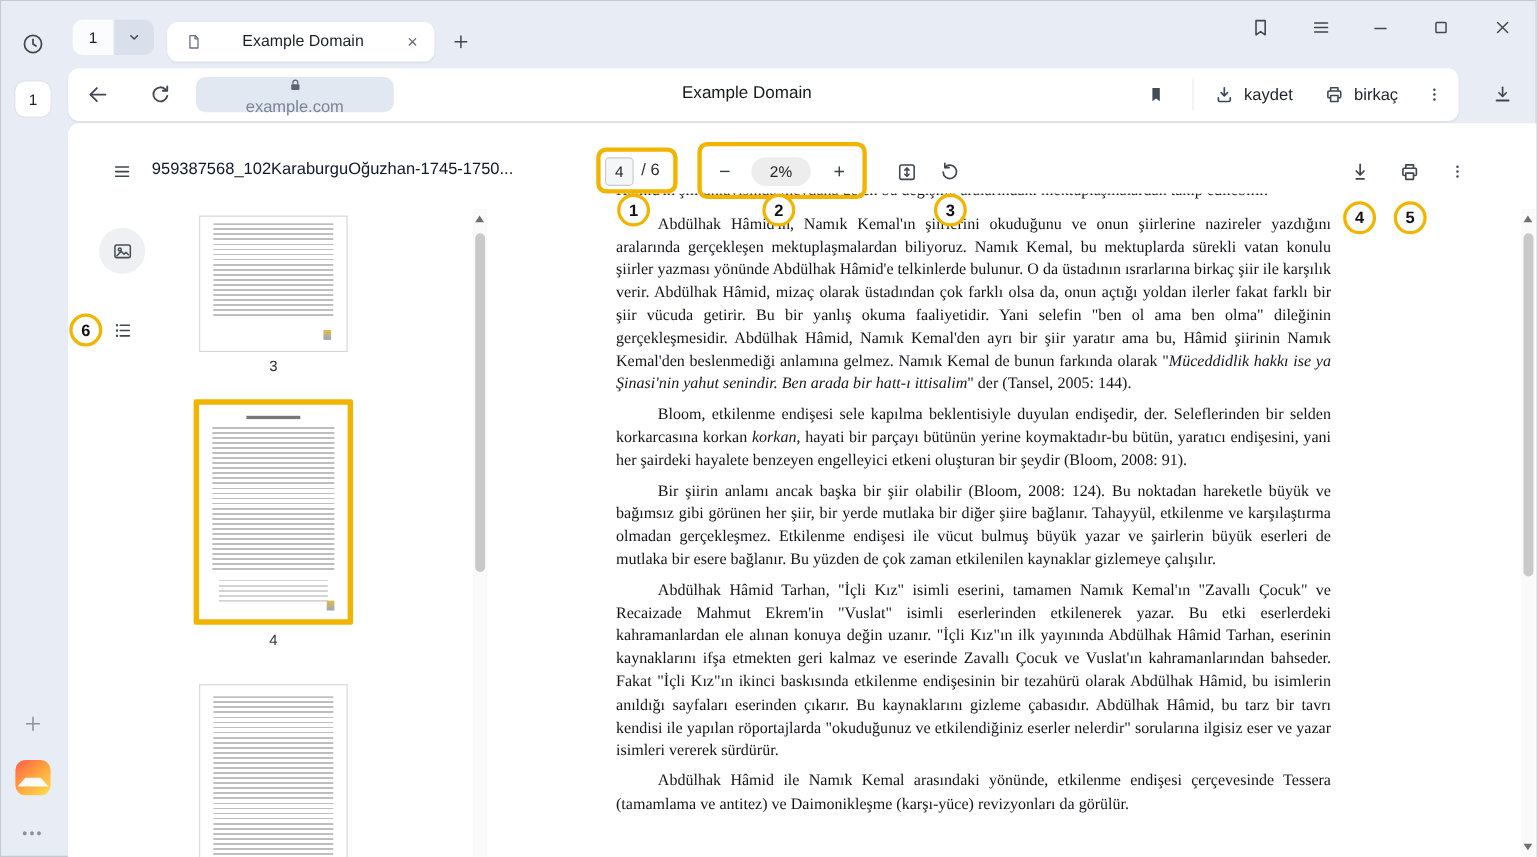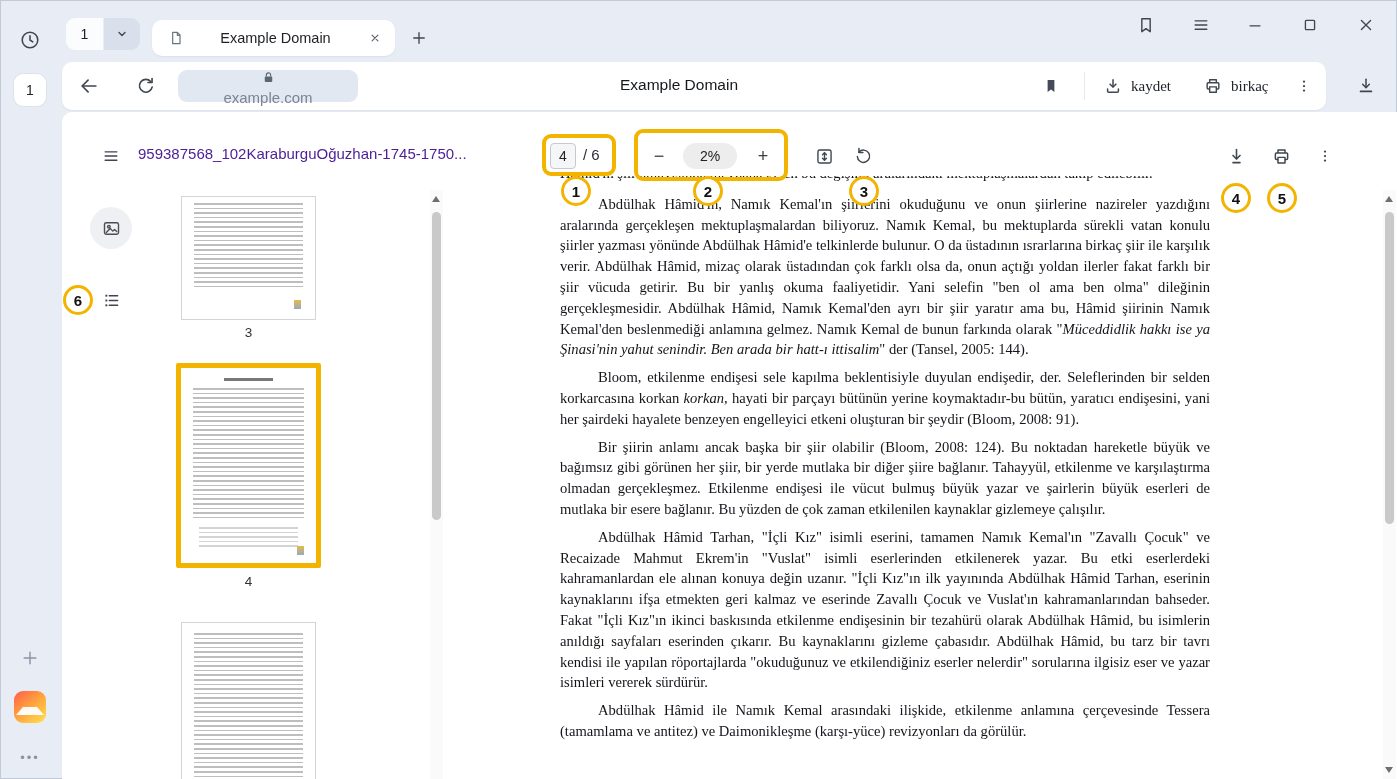--- a/index.html
+++ b/index.html
@@ -22,26 +22,26 @@
   .active-tab { position:absolute; left:152px; top:20px; width:243px; height:36px; background:#ffffff; border-radius:10px; display:flex; align-items:center; padding:0 10px 0 14px; box-shadow:0 1px 2px rgba(0,0,0,.06); }
   .active-tab .title { flex:1; text-align:center; font-size:14.5px; color:#1c1f24; white-space:nowrap; overflow:hidden; }
   .iconbtn { cursor:default; }
 
   
   .toolbar-panel { position:absolute; left:62px; top:62px; width:1264px; height:48px; background:#ffffff; border-radius:10px; box-shadow:0 1px 2px rgba(0,0,0,.05); }
   .url-pill { position:absolute; left:116px; top:8px; width:180px; height:32px; background:#e2e8f1; border-radius:9px; display:flex; align-items:center; gap:4px; padding:0 10px;flex-direction:column; }
   .url-text { font-size:15px; color:#7b8494; }
   .tb-title { position:absolute; left:517px; top:14px; width:200px; text-align:center; font-size:15.5px; color:#15181d; white-space:nowrap; }
   .tb-divider { position:absolute; left:1022px; top:10px; width:1px; height:28px; background:#e6eaf0; }
-  .tb-btn { position:absolute; top:8px; height:32px; display:flex; align-items:center; gap:7px; padding:0 4px; border-radius:8px;font-family:Liberation Serif, serif; }
+  .tb-btn { position:absolute; top:8px; height:32px; display:flex; align-items:center; gap:7px; padding:0 4px; border-radius:8px; }
   .tb-btn .lbl { font-size:15px; color:#20242b; }
 
   
   .pdf-area { position:absolute; left:62px; top:112px; width:1335px; height:667px; background:#ffffff; border-radius:10px 0 0 0; overflow:hidden; }
-  .filename { position:absolute; left:76px; top:33px; font-size:15px; color:#4c1d95; white-space:nowrap; max-width:400px; overflow:hidden; }
+  .filename { position:absolute; left:76px; top:33px; font-size:15px; color:#0f172a; white-space:nowrap; max-width:400px; overflow:hidden; }
   .pagebox { position:absolute; left:488px; top:31px; width:26px; height:26px; background:#f5f6f7; border:1px solid #c6c9ce; border-radius:4px; display:flex; align-items:center; justify-content:center; font-size:14px; color:#222; }
   .pagetotal { position:absolute; left:521px; top:34px; font-size:15px; color:#2b2f35; }
   .zoom-glyph { position:absolute; width:24px; height:24px; top:32px; display:flex; align-items:center; justify-content:center; font-size:18px; color:#3c4043; }
   .zoom-pill { position:absolute; left:621px; top:31px; width:54px; height:26px; background:#ededed; border-radius:13px; display:flex; align-items:center; justify-content:center; font-size:14px; color:#222; }
   .hl { position:absolute; border:4px solid #F3B400; border-radius:9px; z-index:4; pointer-events:none; }
   .callout { position:absolute; width:30px; height:30px; border-radius:50%; background:#fff; border:3px solid #F3B400; color:#111; font-weight:bold; font-size:15px; display:flex; align-items:center; justify-content:center; z-index:6; }
   .side-circle { position:absolute; left:28px; top:95px; width:42px; height:42px; border-radius:50%; background:#eef0f3; display:flex; align-items:center; justify-content:center; }
 
   
   .thumb { position:absolute; background:#fff; border:1px solid #d5d5d5; }
@@ -303,21 +303,21 @@
       <div class="sb-thumb" style="top:22px;height:308px"></div>
     </div>
 
     <div class="pdf-text">
       <p class="clipped">Hâmid'in şiir anlayışında meydana gelen bu değişim, aralarındaki mektuplaşmalardan takip edilebilir.</p>
 
     <p><span>Abdülhak Hâmid'in, Namık Kemal'ın şiirlerini okuduğunu ve onun şiirlerine nazireler yazdığını aralarında gerçekleşen mektuplaşmalardan biliyoruz. Namık Kemal, bu mektuplarda sürekli vatan konulu şiirler yazması yönünde Abdülhak Hâmid'e telkinlerde bulunur. O da üstadının ısrarlarına birkaç şiir ile karşılık verir. Abdülhak Hâmid, mizaç olarak üstadından çok farklı olsa da, onun açtığı yoldan ilerler fakat farklı bir şiir vücuda getirir. Bu bir yanlış okuma faaliyetidir. Yani selefin "ben ol ama ben olma" dileğinin gerçekleşmesidir. Abdülhak Hâmid, Namık Kemal'den ayrı bir şiir yaratır ama bu, Hâmid şiirinin Namık Kemal'den beslenmediği anlamına gelmez. Namık Kemal de bunun farkında olarak "</span><i>Müceddidlik hakkı ise ya Şinasi'nin yahut senindir. Ben arada bir hatt-ı ittisalim</i><span>" der (Tansel, 2005: 144).</span></p>
         <p><span>Bloom, etkilenme endişesi sele kapılma beklentisiyle duyulan endişedir, der. Seleflerinden bir selden korkarcasına korkan </span><i>korkan</i><span>, hayati bir parçayı bütünün yerine koymaktadır-bu bütün, yaratıcı endişesini, yani her şairdeki hayalete benzeyen engelleyici etkeni oluşturan bir şeydir (Bloom, 2008: 91).</span></p>
         <p><span>Bir şiirin anlamı ancak başka bir şiir olabilir (Bloom, 2008: 124). Bu noktadan hareketle büyük ve bağımsız gibi görünen her şiir, bir yerde mutlaka bir diğer şiire bağlanır. Tahayyül, etkilenme ve karşılaştırma olmadan gerçekleşmez. Etkilenme endişesi ile vücut bulmuş büyük yazar ve şairlerin büyük eserleri de mutlaka bir esere bağlanır. Bu yüzden de çok zaman etkilenilen kaynaklar gizlemeye çalışılır.</span></p>
         <p><span>Abdülhak Hâmid Tarhan, "İçli Kız" isimli eserini, tamamen Namık Kemal'ın "Zavallı Çocuk" ve Recaizade Mahmut Ekrem'in "Vuslat" isimli eserlerinden etkilenerek yazar. Bu etki eserlerdeki kahramanlardan ele alınan konuya değin uzanır. "İçli Kız"ın ilk yayınında Abdülhak Hâmid Tarhan, eserinin kaynaklarını ifşa etmekten geri kalmaz ve eserinde Zavallı Çocuk ve Vuslat'ın kahramanlarından bahseder. Fakat "İçli Kız"ın ikinci baskısında etkilenme endişesinin bir tezahürü olarak Abdülhak Hâmid, bu isimlerin anıldığı sayfaları eserinden çıkarır. Bu kaynaklarını gizleme çabasıdır. Abdülhak Hâmid, bu tarz bir tavrı kendisi ile yapılan röportajlarda "okuduğunuz ve etkilendiğiniz eserler nelerdir" sorularına ilgisiz eser ve yazar isimleri vererek sürdürür.</span></p>
-        <p><span>Abdülhak Hâmid ile Namık Kemal arasındaki ilişkide, etkilenme anlamına çerçevesinde Tessera (tamamlama ve antitez) ve Daimonikleşme (karşı-yüce) revizyonları da görülür.</span></p>
+        <p><span>Abdülhak Hâmid ile Namık Kemal arasındaki yönünde, etkilenme endişesi çerçevesinde Tessera (tamamlama ve antitez) ve Daimonikleşme (karşı-yüce) revizyonları da görülür.</span></p>
       </div>
 
     <div class="sb-track" style="left:1321px;top:78px;bottom:0">
       <div class="tri-up" style="top:6px"></div>
       <div class="sb-thumb" style="top:22px;height:312px"></div>
       <div class="tri-down" style="bottom:6px"></div>
     </div>
 
   </div>
 </div>

